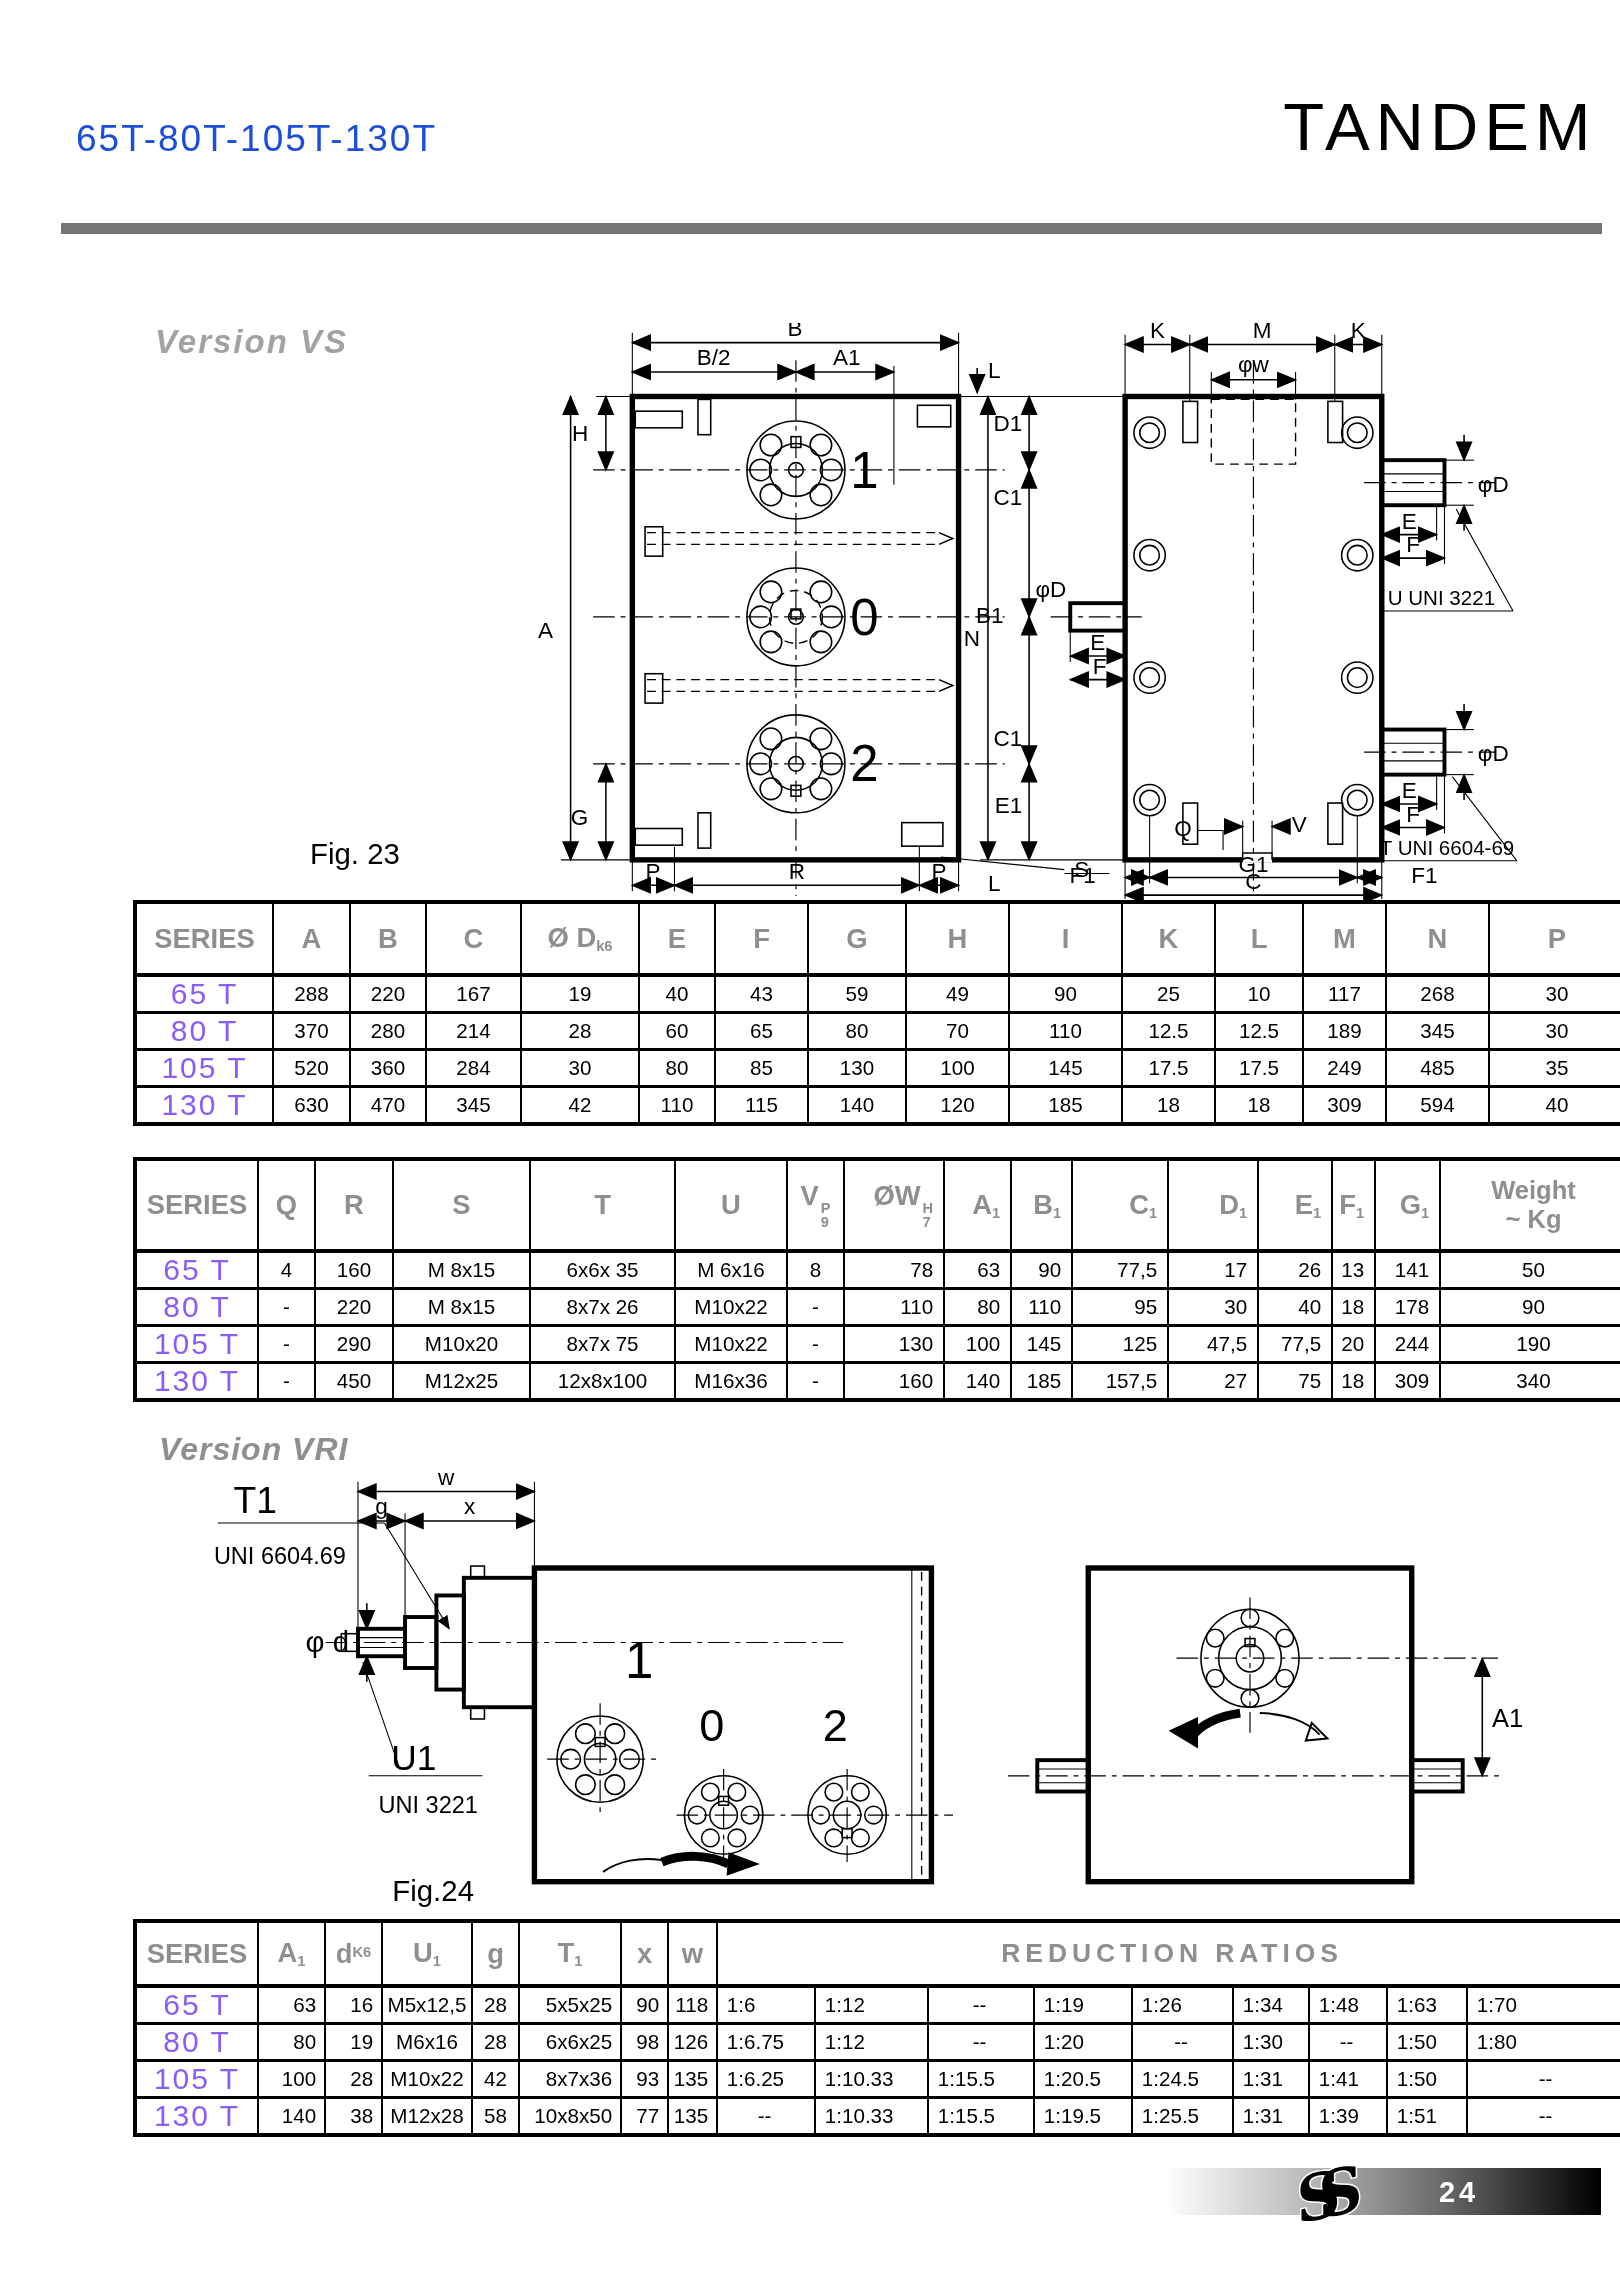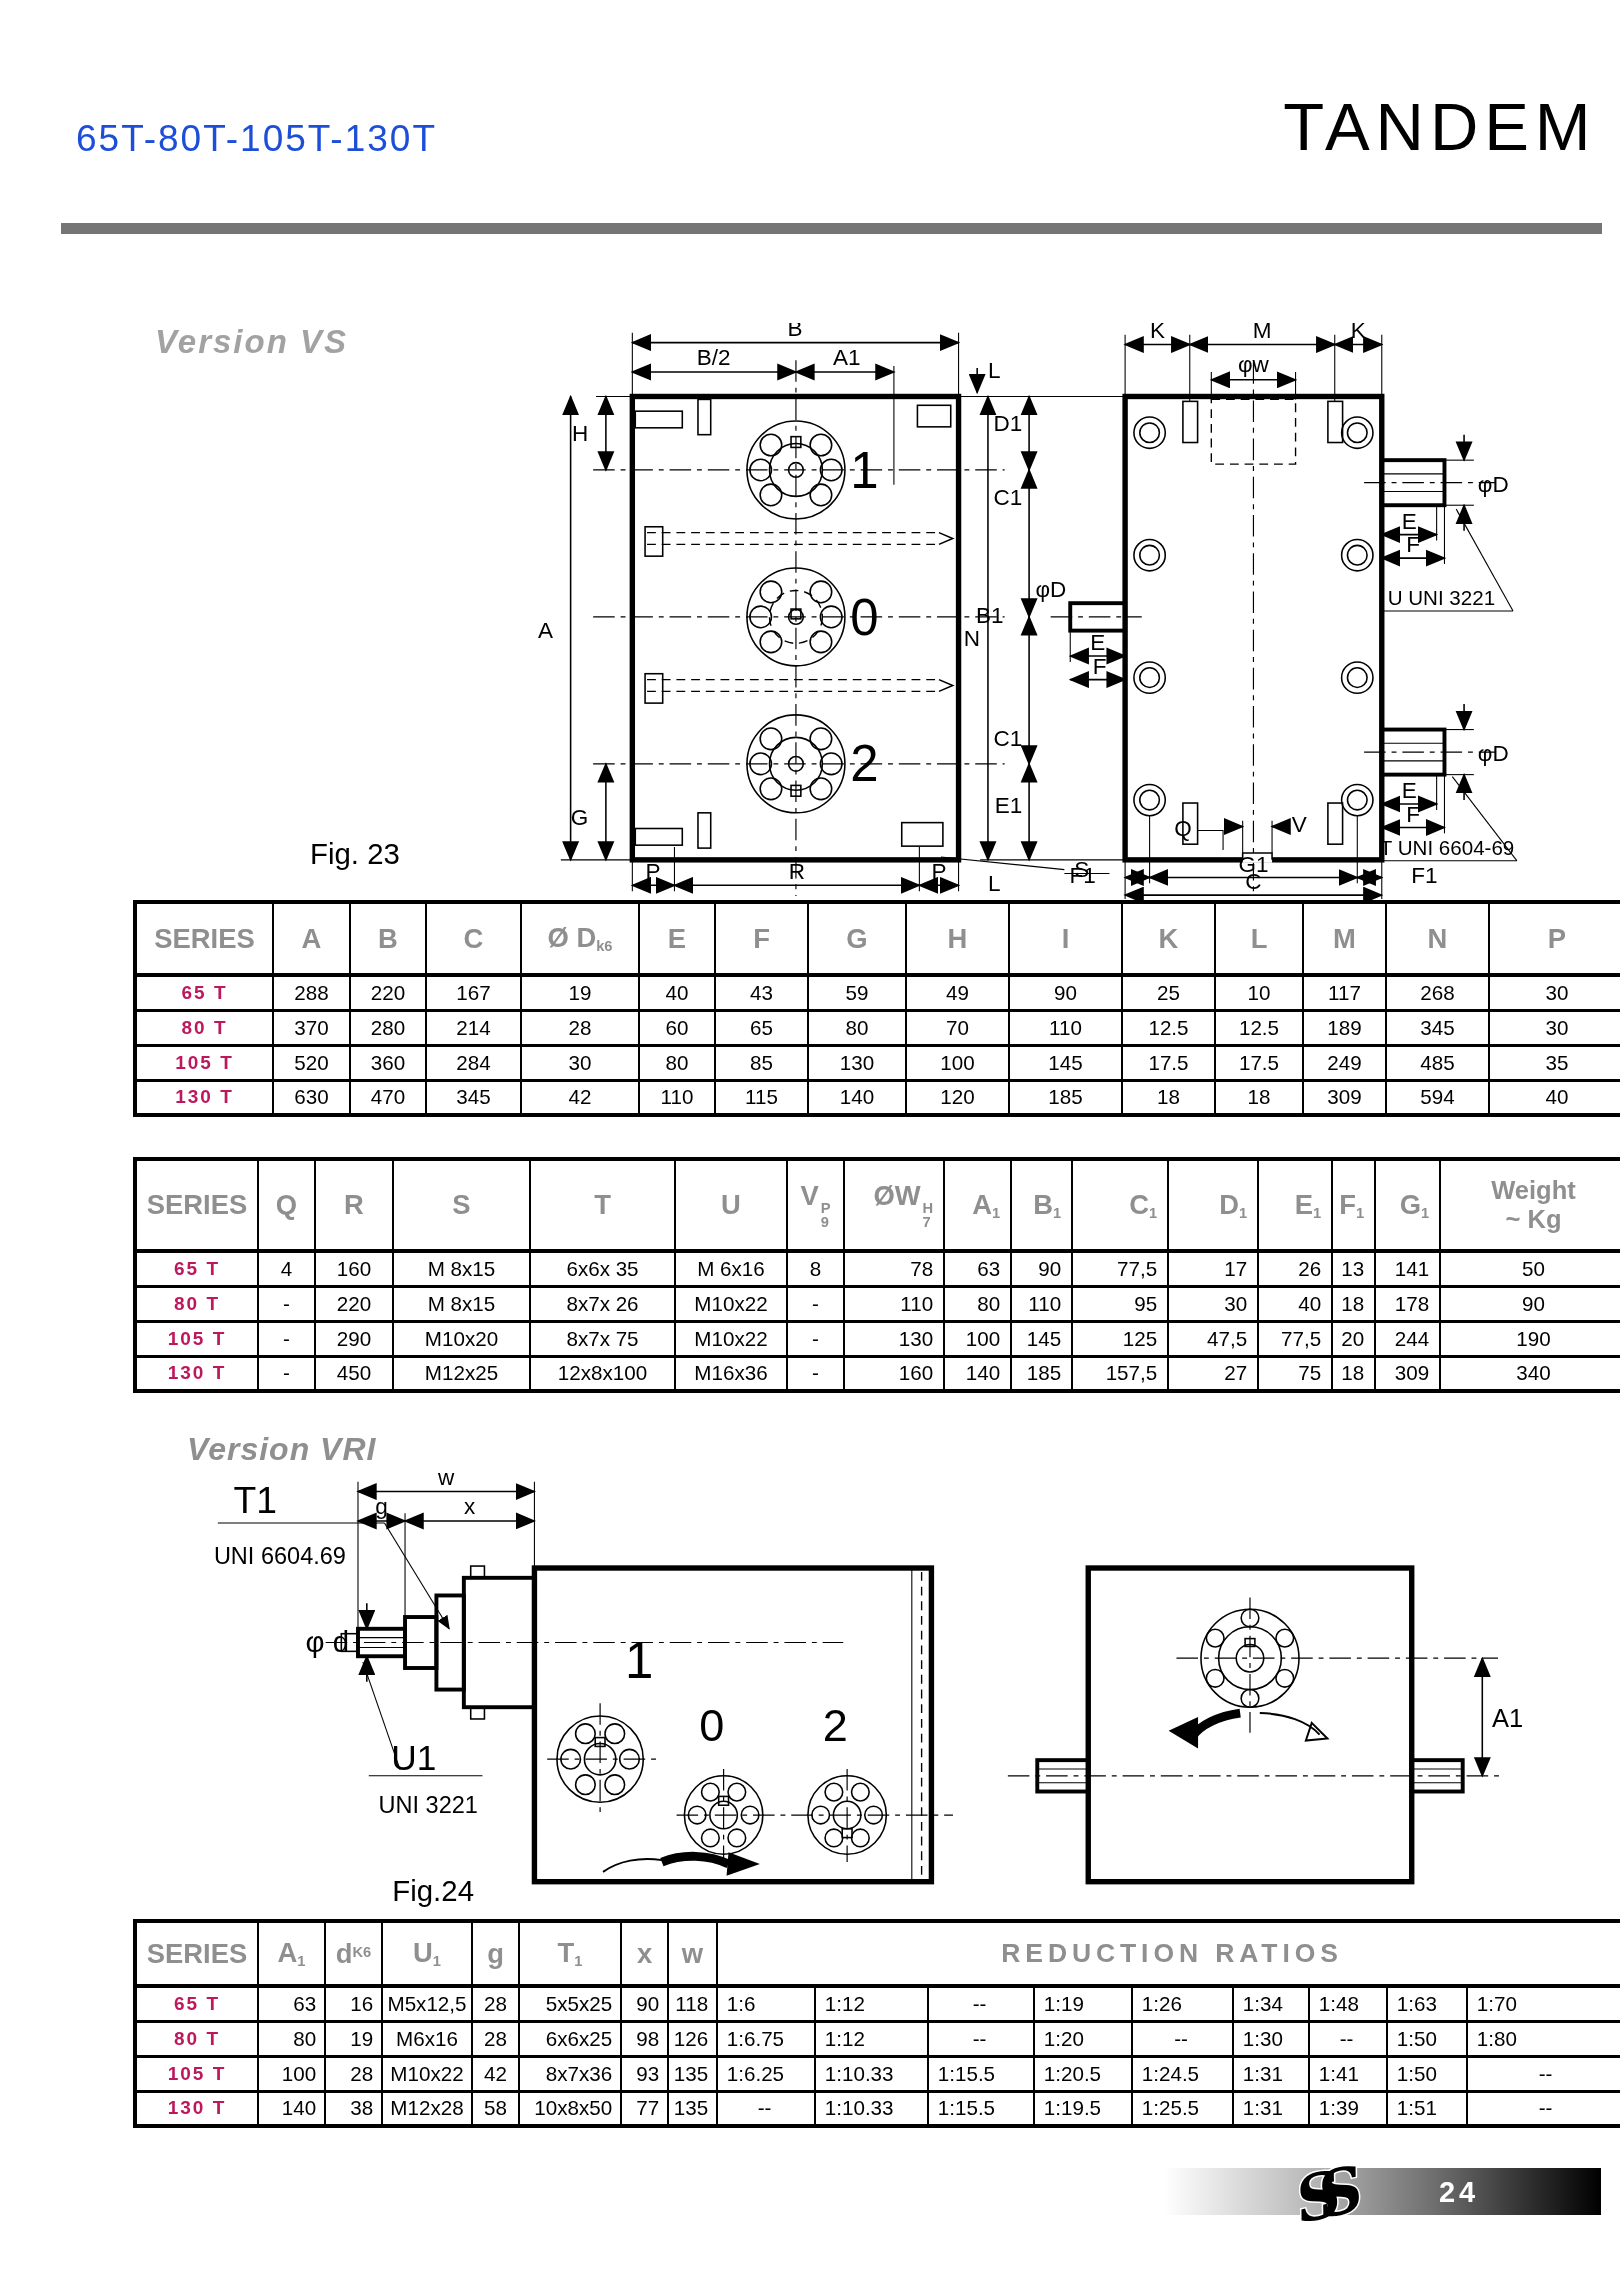--- a/index.html
+++ b/index.html
@@ -9,21 +9,21 @@
   
   .model-title{position:absolute;left:76px;top:118px;font-size:37px;color:#1d4ed8;
                letter-spacing:2px;font-weight:400;}
   .brand-title{position:absolute;right:23.5px;top:88px;font-size:67px;color:#000;
                letter-spacing:5.9px;font-weight:400;}
   .header-rule{position:absolute;left:61px;top:223px;width:1541px;height:10.8px;background:#757575;}
   .section-title{position:absolute;left:76px;top:255px;font-size:30px;font-weight:bold;
                  color:#8f8f8f;letter-spacing:2.9px;}
   .version{position:absolute;font-style:italic;font-weight:bold;}
   .version.vs{left:155px;top:323px;font-size:33px;color:#a2a2a2;letter-spacing:2px;}
-  .version.vri{left:159px;top:1431px;font-size:32px;color:#8f8f8f;letter-spacing:1px;margin-left:28px;}
+  .version.vri{left:159px;top:1431px;font-size:32px;color:#8f8f8f;letter-spacing:1px;}
 
   
   svg.fig{position:absolute;}
   #fig23{left:255px;top:323px;}
   #fig24{left:157px;top:1470px;}
   .ln{fill:none;stroke:#000;stroke-width:1.6;}
   .thin{fill:none;stroke:#000;stroke-width:1.1;}
   .wall{fill:none;stroke:#000;stroke-width:5.5;}
   .wall2{fill:none;stroke:#000;stroke-width:4;}
   .cl{fill:none;stroke:#000;stroke-width:1.2;stroke-dasharray:22 6 5 6;}
@@ -37,21 +37,21 @@
   .tbl-wrap{position:absolute;left:95px;width:1493px;}
   #t1-wrap{top:900px;} #t2-wrap{top:1157px;} #t3-wrap{top:1919px;}
   table.dims{border-collapse:collapse;table-layout:fixed;width:1493px;background:#fff;
              border:4.9px solid #000;margin-left:38px;}
   table.dims th,table.dims td{border:2.9px solid #000;border-top-width:3.9px;border-bottom-width:3.9px;
              white-space:nowrap;overflow:hidden;text-align:center;vertical-align:middle;padding:0 2.9px;}
   table.dims thead th{border-bottom-width:4.9px;}
   .t1 thead th{height:69px;} .t2 thead th{height:88px;} .t3 thead th{height:61px;}
   table.dims tbody tr{height:35px;}
   table.dims td{font-size:20.6px;color:#000;}
-  th.series{font-size:19px;font-weight:bold;color:#be185d;letter-spacing:2px;}
+  th.series{font-size:30px;font-weight:normal;color:#8b5cf6;letter-spacing:2px;}
   .hl{font-size:27.4px;font-weight:bold;color:#8f8f8f;}
   .hsup{vertical-align:super;font-size:14.7px;font-weight:bold;color:#8f8f8f;}
   .hsub{vertical-align:sub;font-size:14.7px;font-weight:bold;color:#8f8f8f;}
   .stk{display:inline-flex;flex-direction:column;align-items:flex-start;font-size:14.7px;
        line-height:13.7px;font-weight:bold;color:#8f8f8f;vertical-align:-7.8px;margin-left:2px;}
   .hline{font-size:25.5px;font-weight:bold;color:#8f8f8f;line-height:29px;}
   th.ratios .hl{letter-spacing:4.9px;font-size:26.5px;}
   
   .t2 tr > *:nth-child(n+8):nth-child(-n+15){text-align:right;padding-right:9.8px;}
   .t3 tbody tr > *:nth-child(2),.t3 tbody tr > *:nth-child(3),

